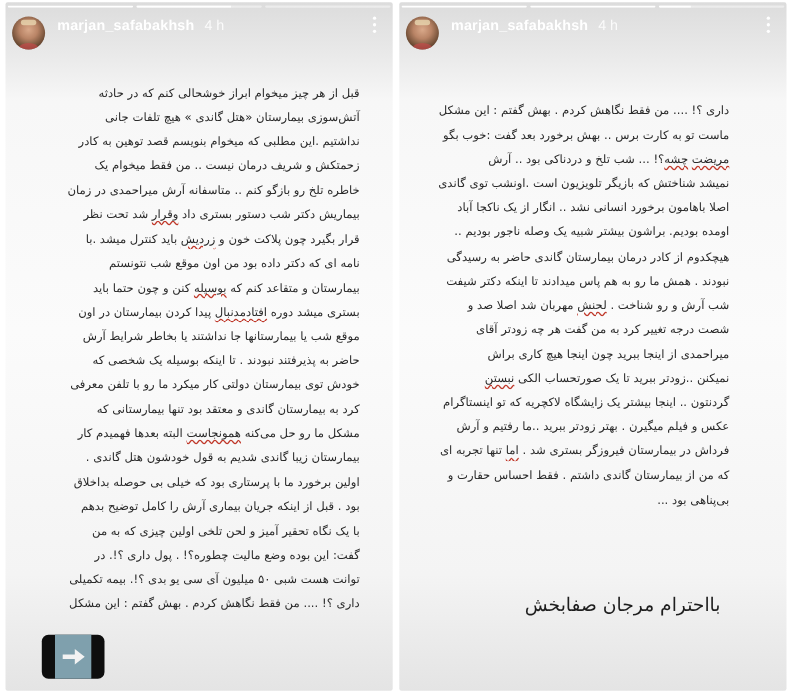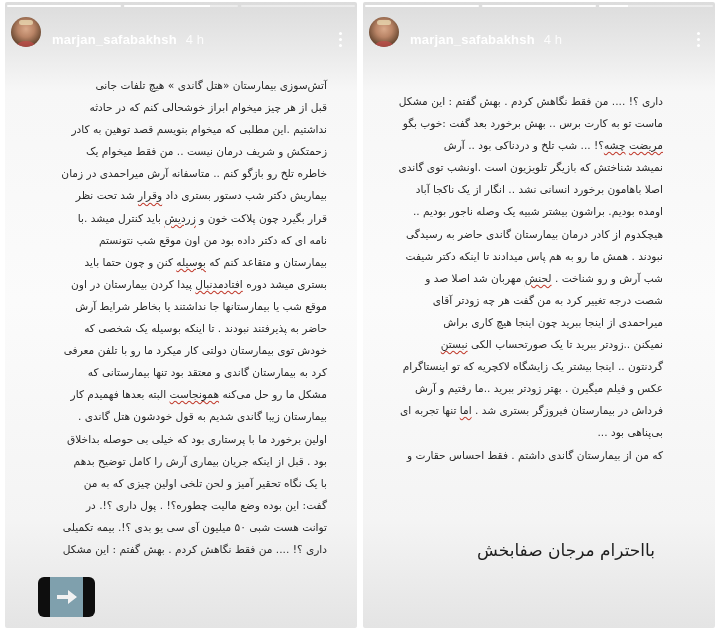--- a/index.html
+++ b/index.html
@@ -11,21 +11,21 @@
     background: linear-gradient(to bottom, #dcdcdc 0px, #eaeaea 50px, #f7f7f7 90px, #fbfbfb 300px, #f4f4f4 520px, #e4e4e4 626px);
     border-radius: 2px; overflow: hidden;
   }
   .story.left { left: 5px; }
   .story.right { left: 363px; }
 
   .progress { position: absolute; top: 3px; left: 2px; right: 2px; display: flex; gap: 3px; }
   .seg { flex: 1; height: 2px; background: rgba(255,255,255,0.45); border-radius: 1px; overflow: hidden; }
   .seg .fill { height: 100%; background: #ffffff; }
 
-  .header { position: absolute; top: 13px; left: 6px; right: 12px; height: 32px; display: flex; align-items: flex-end; }
+  .header { position: absolute; top: 13px; left: 6px; right: 12px; height: 32px; display: flex; align-items: flex-start; }
   .avatar {
     width: 30px; height: 30px; border-radius: 50%;
     background: radial-gradient(circle at 50% 40%, #d9a98a 0%, #b98466 35%, #6b4a33 70%, #3e2b1e 100%);
     position: relative; overflow: hidden; flex-shrink: 0;
   }
   .avatar::after { content: ""; position: absolute; bottom: -4px; left: 6px; width: 18px; height: 10px; background: #c44a4a; border-radius: 50%; opacity: 0.7; }
   .avatar::before { content: ""; position: absolute; top: 3px; left: 8px; width: 14px; height: 5px; background: #e8d7b0; border-radius: 3px; opacity: 0.8; }
   .username { margin-left: 11px; color: #ffffff; font-family: "Liberation Sans", sans-serif; font-weight: bold; font-size: 13px; letter-spacing: 0.2px; }
   .time { margin-left: 9px; color: rgba(255,255,255,0.85); font-family: "Liberation Sans", sans-serif; font-size: 13px; }
   .menu { margin-left: auto; width: 10px; display: flex; flex-direction: column; align-items: center; gap: 3px; cursor: pointer; }
@@ -74,22 +74,22 @@
     <div class="avatar"></div>
     <span class="username">marjan_safabakhsh</span>
     <span class="time">4 h</span>
     <div class="menu">
         <span></span>
         <span></span>
         <span></span>
       </div>
   </div>
   <div class="body-text">
+      <span class="line">قبل از هر چیز میخوام ابراز خوشحالی کنم که در حادثه</span>
       <span class="line">آتش‌سوزی بیمارستان «هتل گاندی » هیچ تلفات جانی</span>
-      <span class="line">قبل از هر چیز میخوام ابراز خوشحالی کنم که در حادثه</span>
       <span class="line">نداشتیم .این مطلبی که میخوام بنویسم قصد توهین به کادر</span>
       <span class="line">زحمتکش و شریف درمان نیست .. من فقط میخوام یک</span>
       <span class="line">خاطره تلخ رو بازگو کنم .. متاسفانه آرش میراحمدی در زمان</span>
       <span class="line">بیماریش دکتر شب دستور  بستری داد  <u>وقرار</u> شد تحت نظر</span>
       <span class="line">قرار بگیرد  چون پلاکت خون و <u>زردیش</u> باید کنترل میشد  .با</span>
       <span class="line">نامه ای که دکتر داده بود من اون موقع شب نتونستم</span>
       <span class="line">بیمارستان و متقاعد کنم که <u>بوسیله</u> کنن و چون حتما باید</span>
       <span class="line">بستری میشد دوره <u>افتادمدنبال</u>  پیدا کردن بیمارستان در اون</span>
       <span class="line">موقع شب یا بیمارستانها  جا نداشتند  یا بخاطر شرایط آرش</span>
       <span class="line">حاضر به پذیرفتند نبودند  .  تا اینکه بوسیله یک شخصی که</span>
@@ -144,17 +144,17 @@
       <span class="line">اومده بودیم. براشون بیشتر شبیه یک وصله ناجور بودیم ..</span>
       <span class="line">هیچکدوم از کادر درمان بیمارستان گاندی حاضر به رسیدگی</span>
       <span class="line">نبودند . همش ما رو به هم پاس میدادند تا اینکه دکتر شیفت</span>
       <span class="line">شب آرش و رو شناخت . <u>لحنش</u> مهربان شد اصلا صد و</span>
       <span class="line">شصت درجه تغییر کرد  به من گفت هر چه زودتر آقای</span>
       <span class="line">میراحمدی از اینجا ببرید چون اینجا هیچ کاری براش</span>
       <span class="line">نمیکنن ..زودتر ببرید  تا یک صورتحساب الکی <u>نبستن</u></span>
       <span class="line">گردنتون .. اینجا بیشتر یک زایشگاه لاکچریه که تو اینستاگرام</span>
       <span class="line">عکس و فیلم میگیرن . بهتر زودتر ببرید ..ما رفتیم  و آرش</span>
       <span class="line">فرداش در بیمارستان فیروزگر بستری شد . <u>اما</u> تنها تجربه ای</span>
+      <span class="line">که من از بیمارستان گاندی داشتم . فقط احساس حقارت و</span>
       <span class="line">بی‌پناهی بود ...</span>
-      <span class="line">که من از بیمارستان گاندی داشتم . فقط احساس حقارت و</span>
     </div>
   <div class="signature">بااحترام مرجان صفابخش</div>
 </div>
 
 </body></html>

